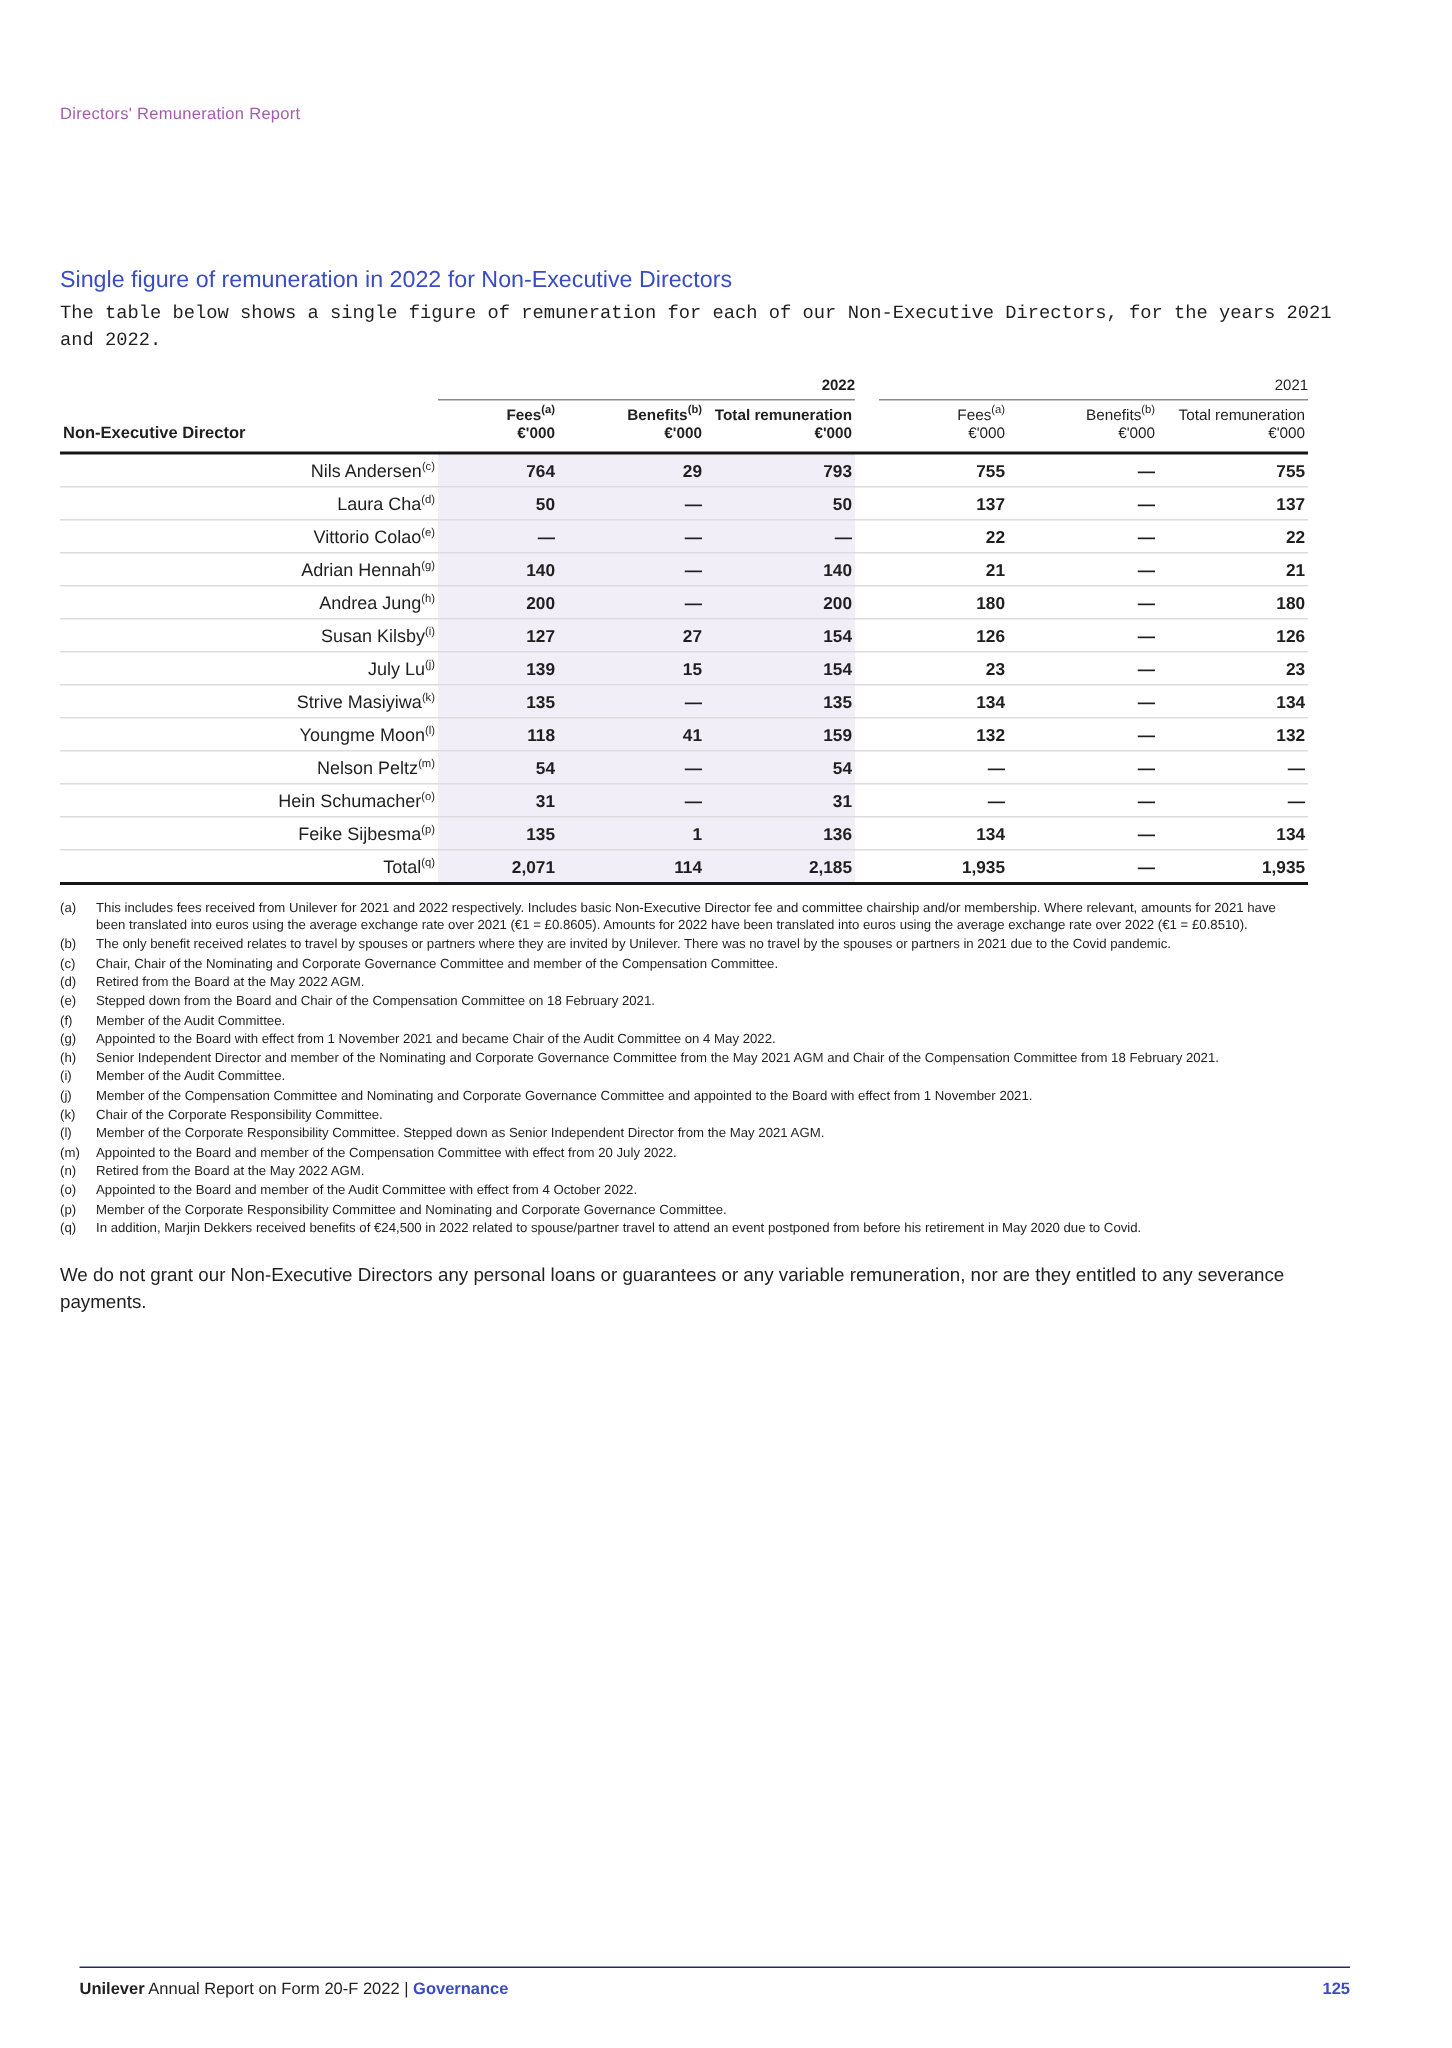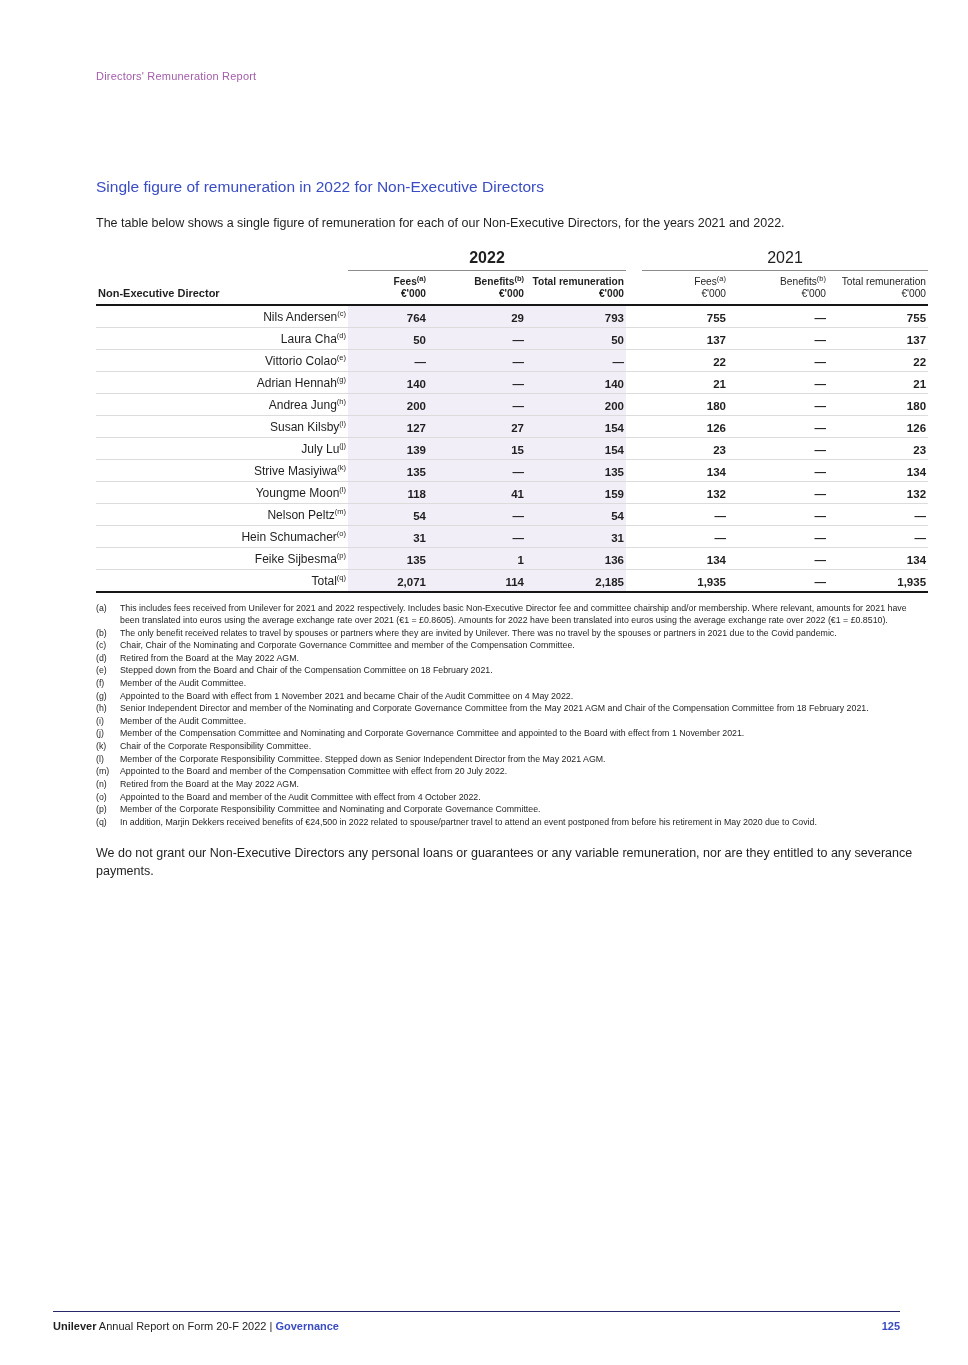--- a/index.html
+++ b/index.html
@@ -9,28 +9,28 @@
     --shade:#f2eef8;
     --rule-light:#dcdcdc;
     --rule-mid:#8c8c8c;
     --rule-dark:#161616;
     --rule-navy:#262668;
   }
   *{box-sizing:border-box;margin:0;padding:0;}
   html,body{background:#ffffff;}
   body{font-family:"Liberation Sans","DejaVu Sans",sans-serif;color:var(--text);}
   .page{position:relative;width:968px;height:1365px;background:#fff;overflow:hidden;}
-  .content{padding:70px 68px 0 96px;}
+  .content{padding:70px 68px 0 40px;}
   .eyebrow{color:var(--accent-purple);font-size:11px;letter-spacing:.2px;}
   .heading{color:var(--accent-blue);font-size:15.5px;font-weight:400;margin-top:96px;}
-  .intro{font-size:12.5px;margin-top:19px;line-height:1.4;}
+  .intro{font-size:12.5px;margin-top:5px;line-height:1.4;font-family:Liberation Mono, monospace;}
   
   table.rem{width:832px;border-collapse:collapse;table-layout:fixed;margin-top:16px;}
   table.rem th,table.rem td{vertical-align:bottom;}
-  tr.yr-row th{font-size:16px;text-align:center;padding-bottom:3px;}
+  tr.yr-row th{font-size:10px;text-align:right;padding-bottom:3px;}
   tr.yr-row th.y22{font-weight:700;border-bottom:1px solid var(--rule-mid);}
   tr.yr-row th.y21{font-weight:400;border-bottom:1px solid var(--rule-mid);}
   tr.col-row th{border-bottom:2px solid var(--rule-dark);padding:5px 2px 4px 0;font-size:10.2px;line-height:1.22;}
   tr.col-row th.rowhdr{text-align:left;font-weight:700;font-size:11px;padding-left:2px;}
   tr.col-row th.num{text-align:right;}
   tr.col-row th.g22{font-weight:700;}
   tr.col-row th.g21{font-weight:400;}
   tr.col-row .chu{font-weight:inherit;}
   sup{font-size:7.5px;vertical-align:super;line-height:0;}
   tbody td{border-bottom:1px solid var(--rule-light);padding:4px 2px 3px 0;font-size:11.5px;}

